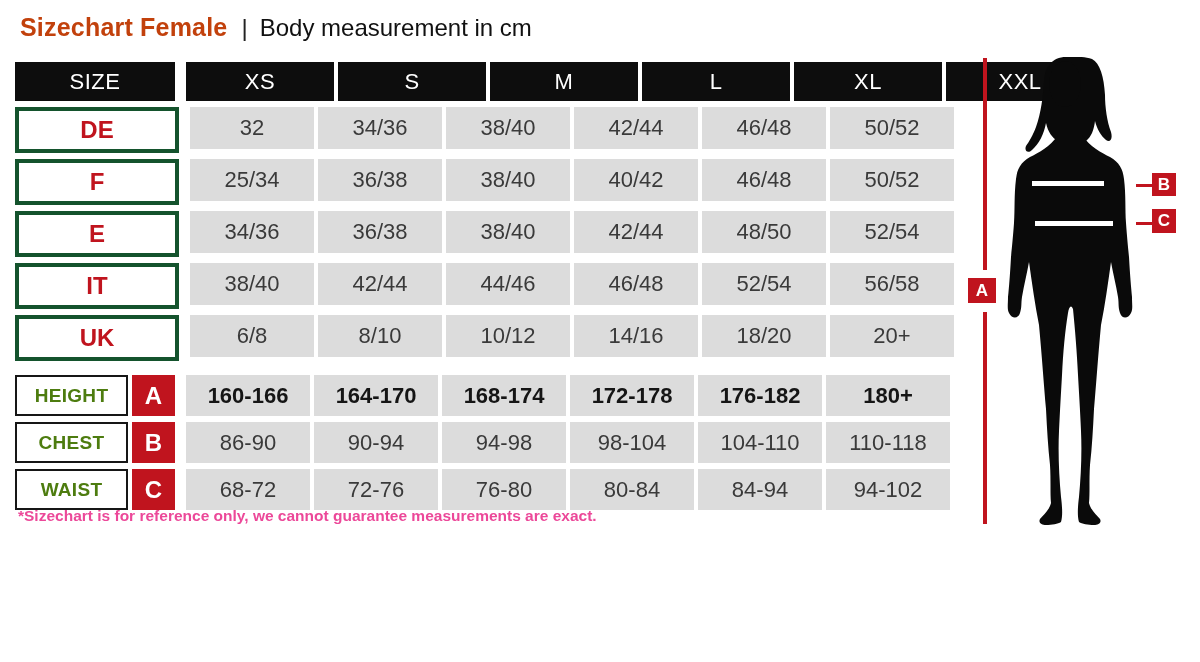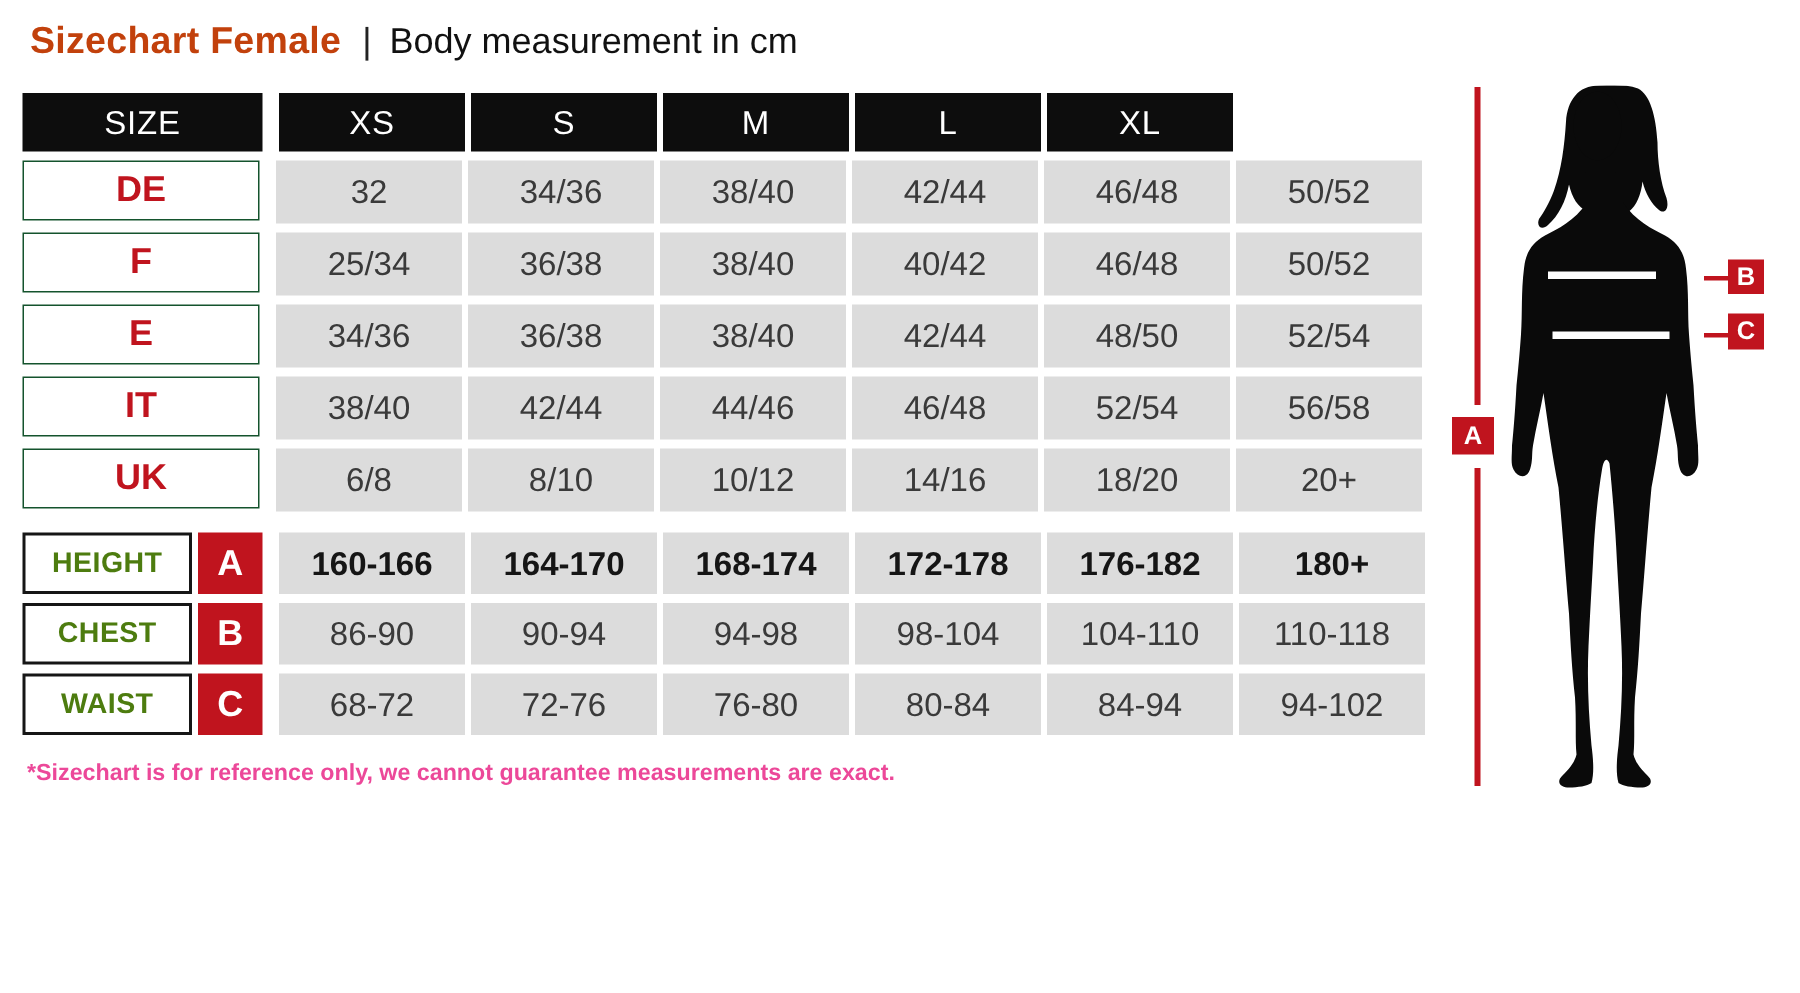--- a/index.html
+++ b/index.html
@@ -14,28 +14,28 @@
   
   .title-row{position:absolute;left:20px;top:13px;white-space:nowrap;}
   .t-main{font-size:25px;font-weight:bold;color:#c2410c;letter-spacing:0.2px;}
   .t-sep{font-size:24px;color:#222;margin:0 12px 0 14px;font-weight:300;}
   .t-sub{font-size:24px;color:#111;}
 
   
   .table{position:absolute;left:15px;top:62px;}
   .row{display:flex;gap:4px;margin-bottom:6px;}
   .hcell{
-    width:124px;height:39px;background:#0d0d0d;color:#fff;
+    width:148px;height:39px;background:#0d0d0d;color:#fff;
     display:flex;align-items:center;justify-content:center;
     font-size:22px;letter-spacing:0.5px;
   }
   .label-head{width:160px;margin-right:7px;}
   .size-row .label-box{
     width:156px;height:38px;margin-right:7px;
-    background:#fff;border:1px solid #14532d;
+    background:#fff;border:4px solid #14532d;
     display:flex;align-items:center;justify-content:center;
     font-size:24px;font-weight:bold;color:#c0141e;
   }
   .dcell{
     width:124px;height:42px;background:#dcdcdc;color:#3a3a3a;
     display:flex;align-items:center;justify-content:center;
     font-size:22px;
   }
   .dcell.bold{font-weight:bold;color:#151515;}
   .spacer{height:8px;}
@@ -81,20 +81,21 @@
   </div>
 
   <div class="table" id="size-table">
       <div class="row header-row">
         <div class="hcell label-head">SIZE</div>
         <div class="hcell">XS</div>
         <div class="hcell">S</div>
         <div class="hcell">M</div>
         <div class="hcell">L</div>
         <div class="hcell">XL</div>
+        <div class="hcell">XXL</div>
       </div>
       <div class="row size-row">
         <div class="label-box">DE</div>
         <div class="dcell">32</div>
         <div class="dcell">34/36</div>
         <div class="dcell">38/40</div>
         <div class="dcell">42/44</div>
         <div class="dcell">46/48</div>
         <div class="dcell">50/52</div>
       </div>

